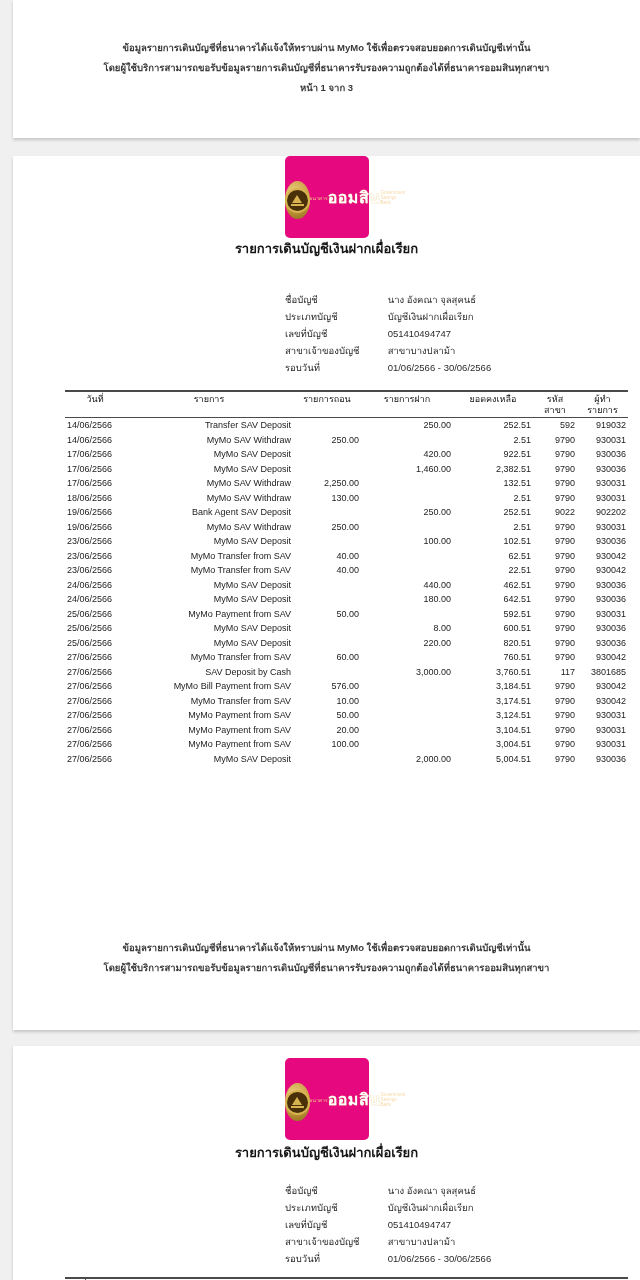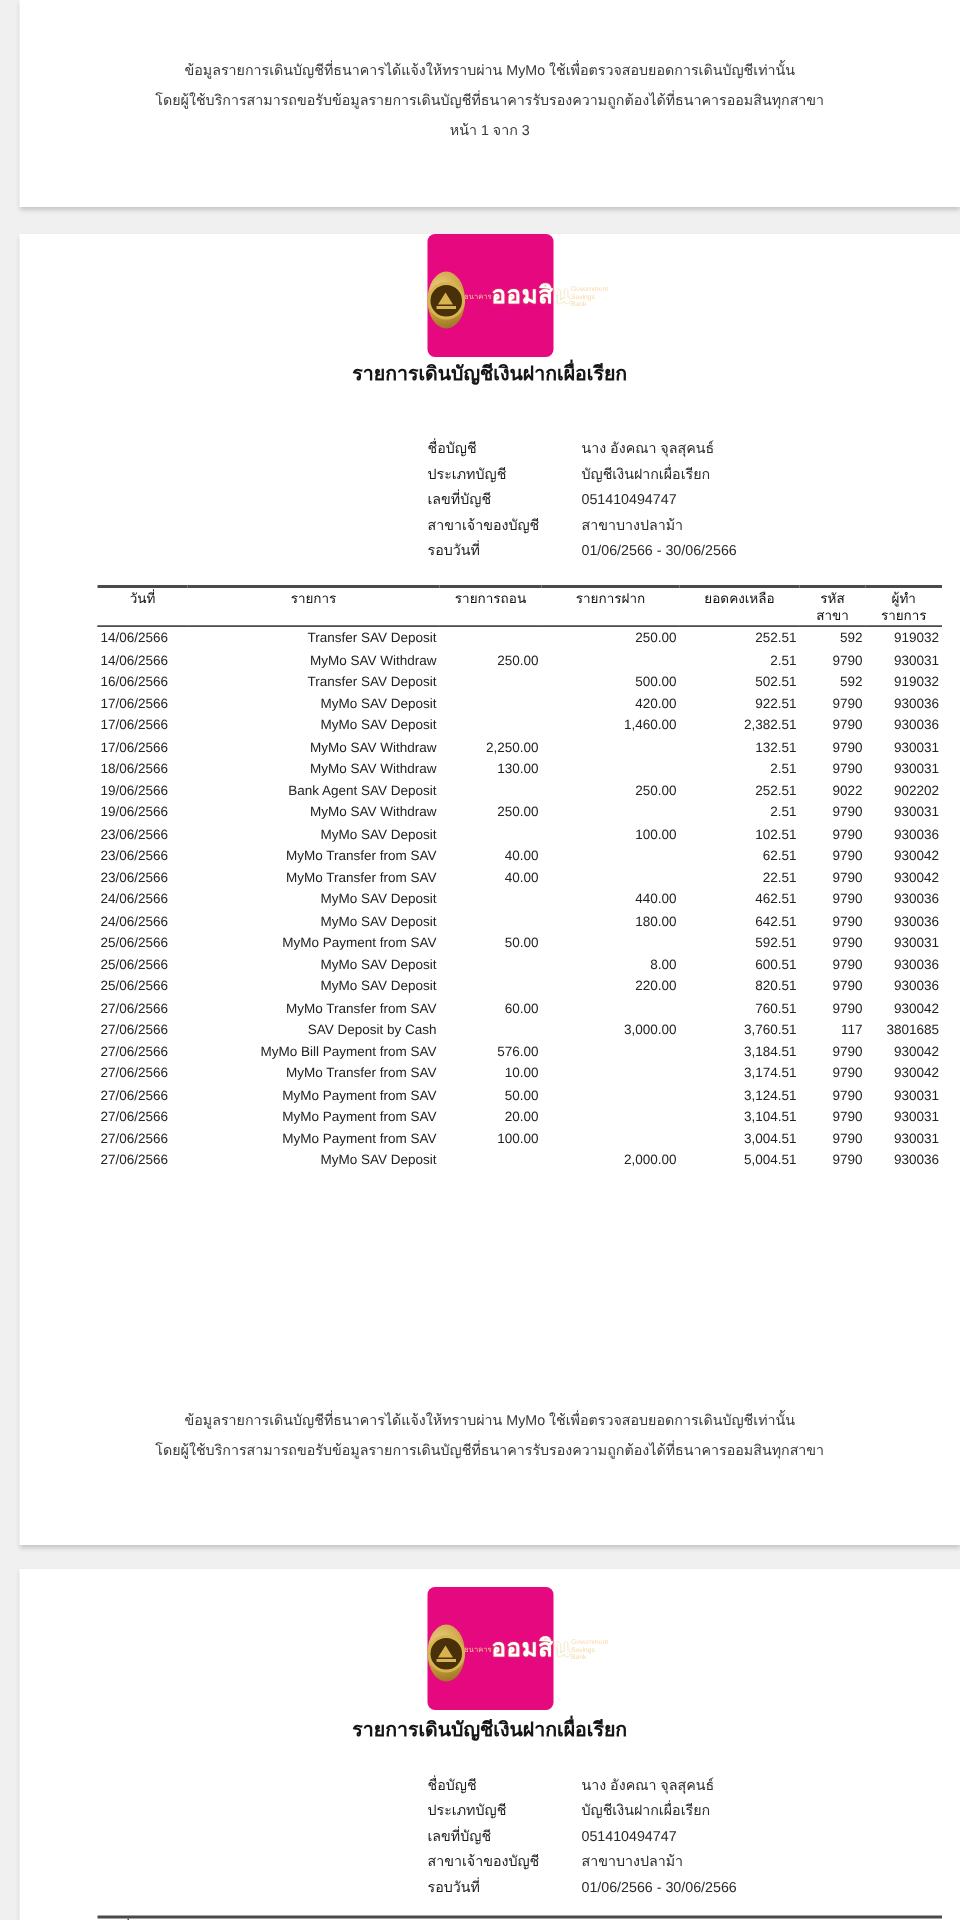--- a/index.html
+++ b/index.html
@@ -17,21 +17,21 @@
     background: #ffffff;
     box-shadow: 0 2px 3px rgba(0,0,0,0.18);
     position: relative;
   }
   .page-1 { height: 138px; }
   .gap-a { height: 15px; }
   .page-2 { height: 874px; }
   .gap-b { height: 16px; }
   .page-3 { height: 237px; overflow: hidden; }
 
-  .disclaimer { text-align: center; font-size: 9.5px; color: #3a3a3a; line-height: 20px; }
+  .disclaimer { text-align: center; font-size: 9.5px; color: #3a3a3a; line-height: 20px; font-weight: bold; }
   .page-1 .disclaimer { padding-top: 38px; }
 
   
   .logo {
     width: 84px; height: 82px;
     margin: 0 auto;
     background: #e6087f;
     border-radius: 5px;
     display: flex; align-items: center;
   }
@@ -212,29 +212,20 @@
         <tr>
           <td class="c-date">14/06/2566</td>
           <td class="c-desc">MyMo SAV Withdraw</td>
           <td class="num">250.00</td>
           <td class="num"></td>
           <td class="num">2.51</td>
           <td class="num">9790</td>
           <td class="num">930031</td>
         </tr>
         <tr>
-          <td class="c-date">16/06/2566</td>
-          <td class="c-desc">Transfer SAV Deposit</td>
-          <td class="num"></td>
-          <td class="num">500.00</td>
-          <td class="num">502.51</td>
-          <td class="num">592</td>
-          <td class="num">919032</td>
-        </tr>
-        <tr>
           <td class="c-date">17/06/2566</td>
           <td class="c-desc">MyMo SAV Deposit</td>
           <td class="num"></td>
           <td class="num">420.00</td>
           <td class="num">922.51</td>
           <td class="num">9790</td>
           <td class="num">930036</td>
         </tr>
         <tr>
           <td class="c-date">17/06/2566</td>

